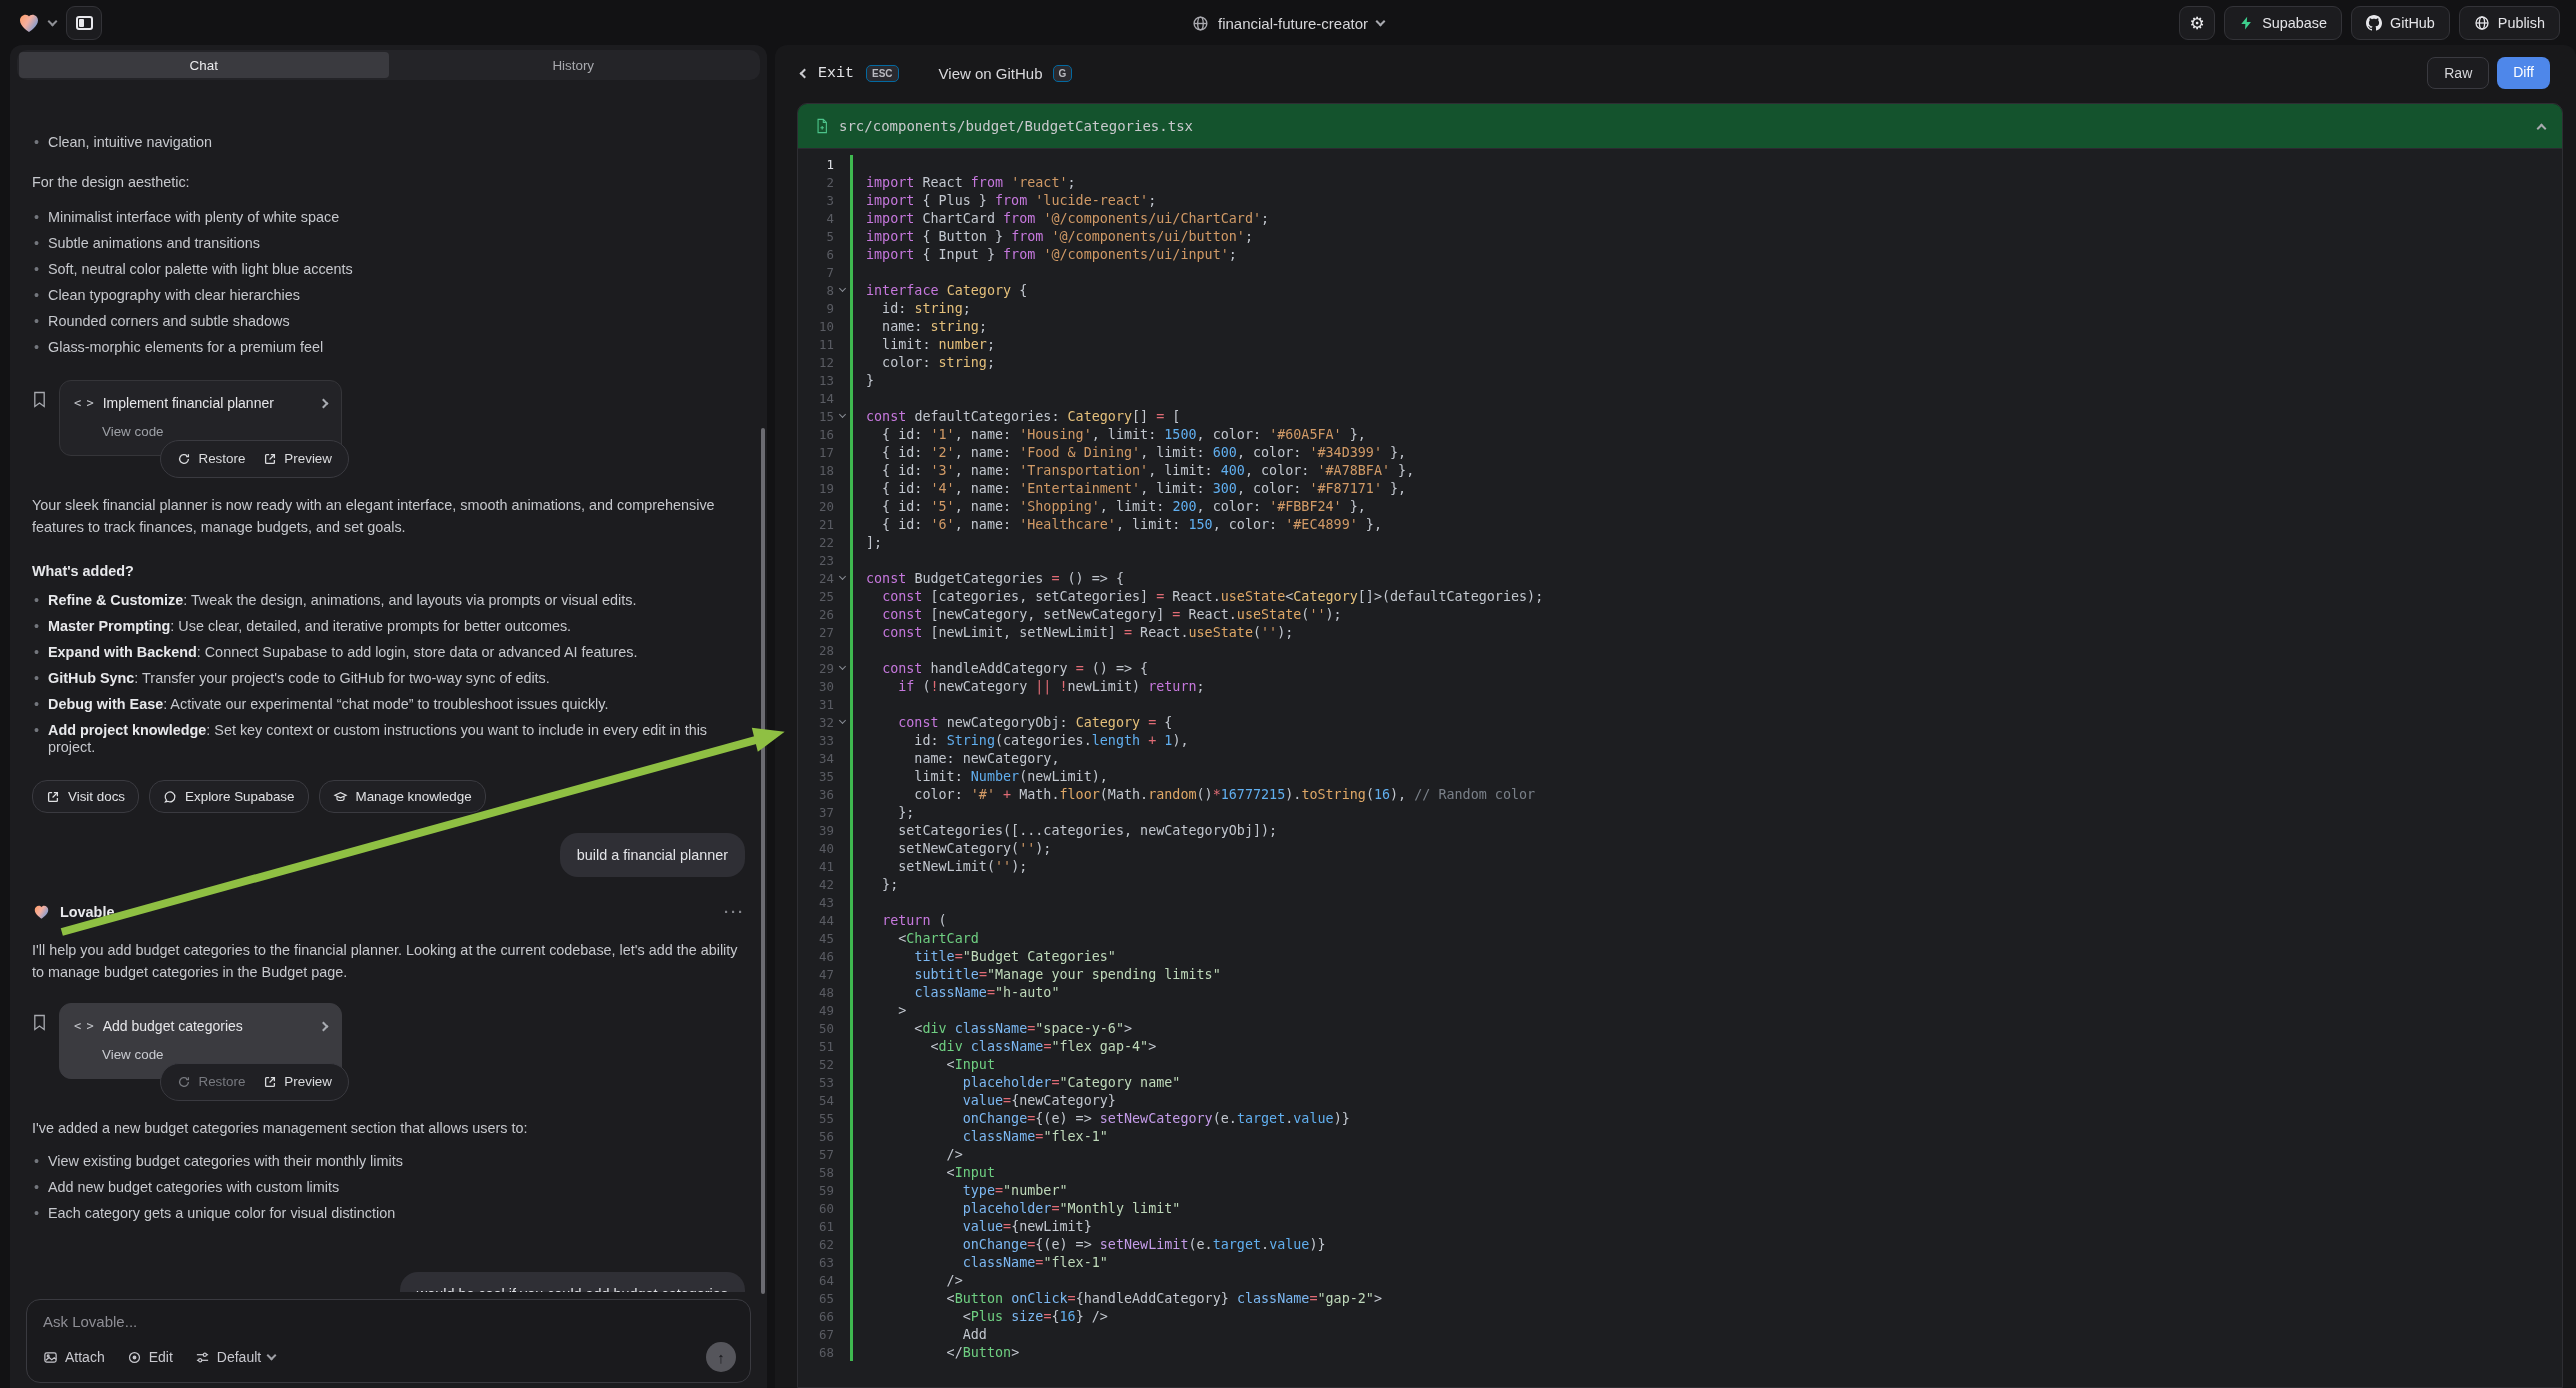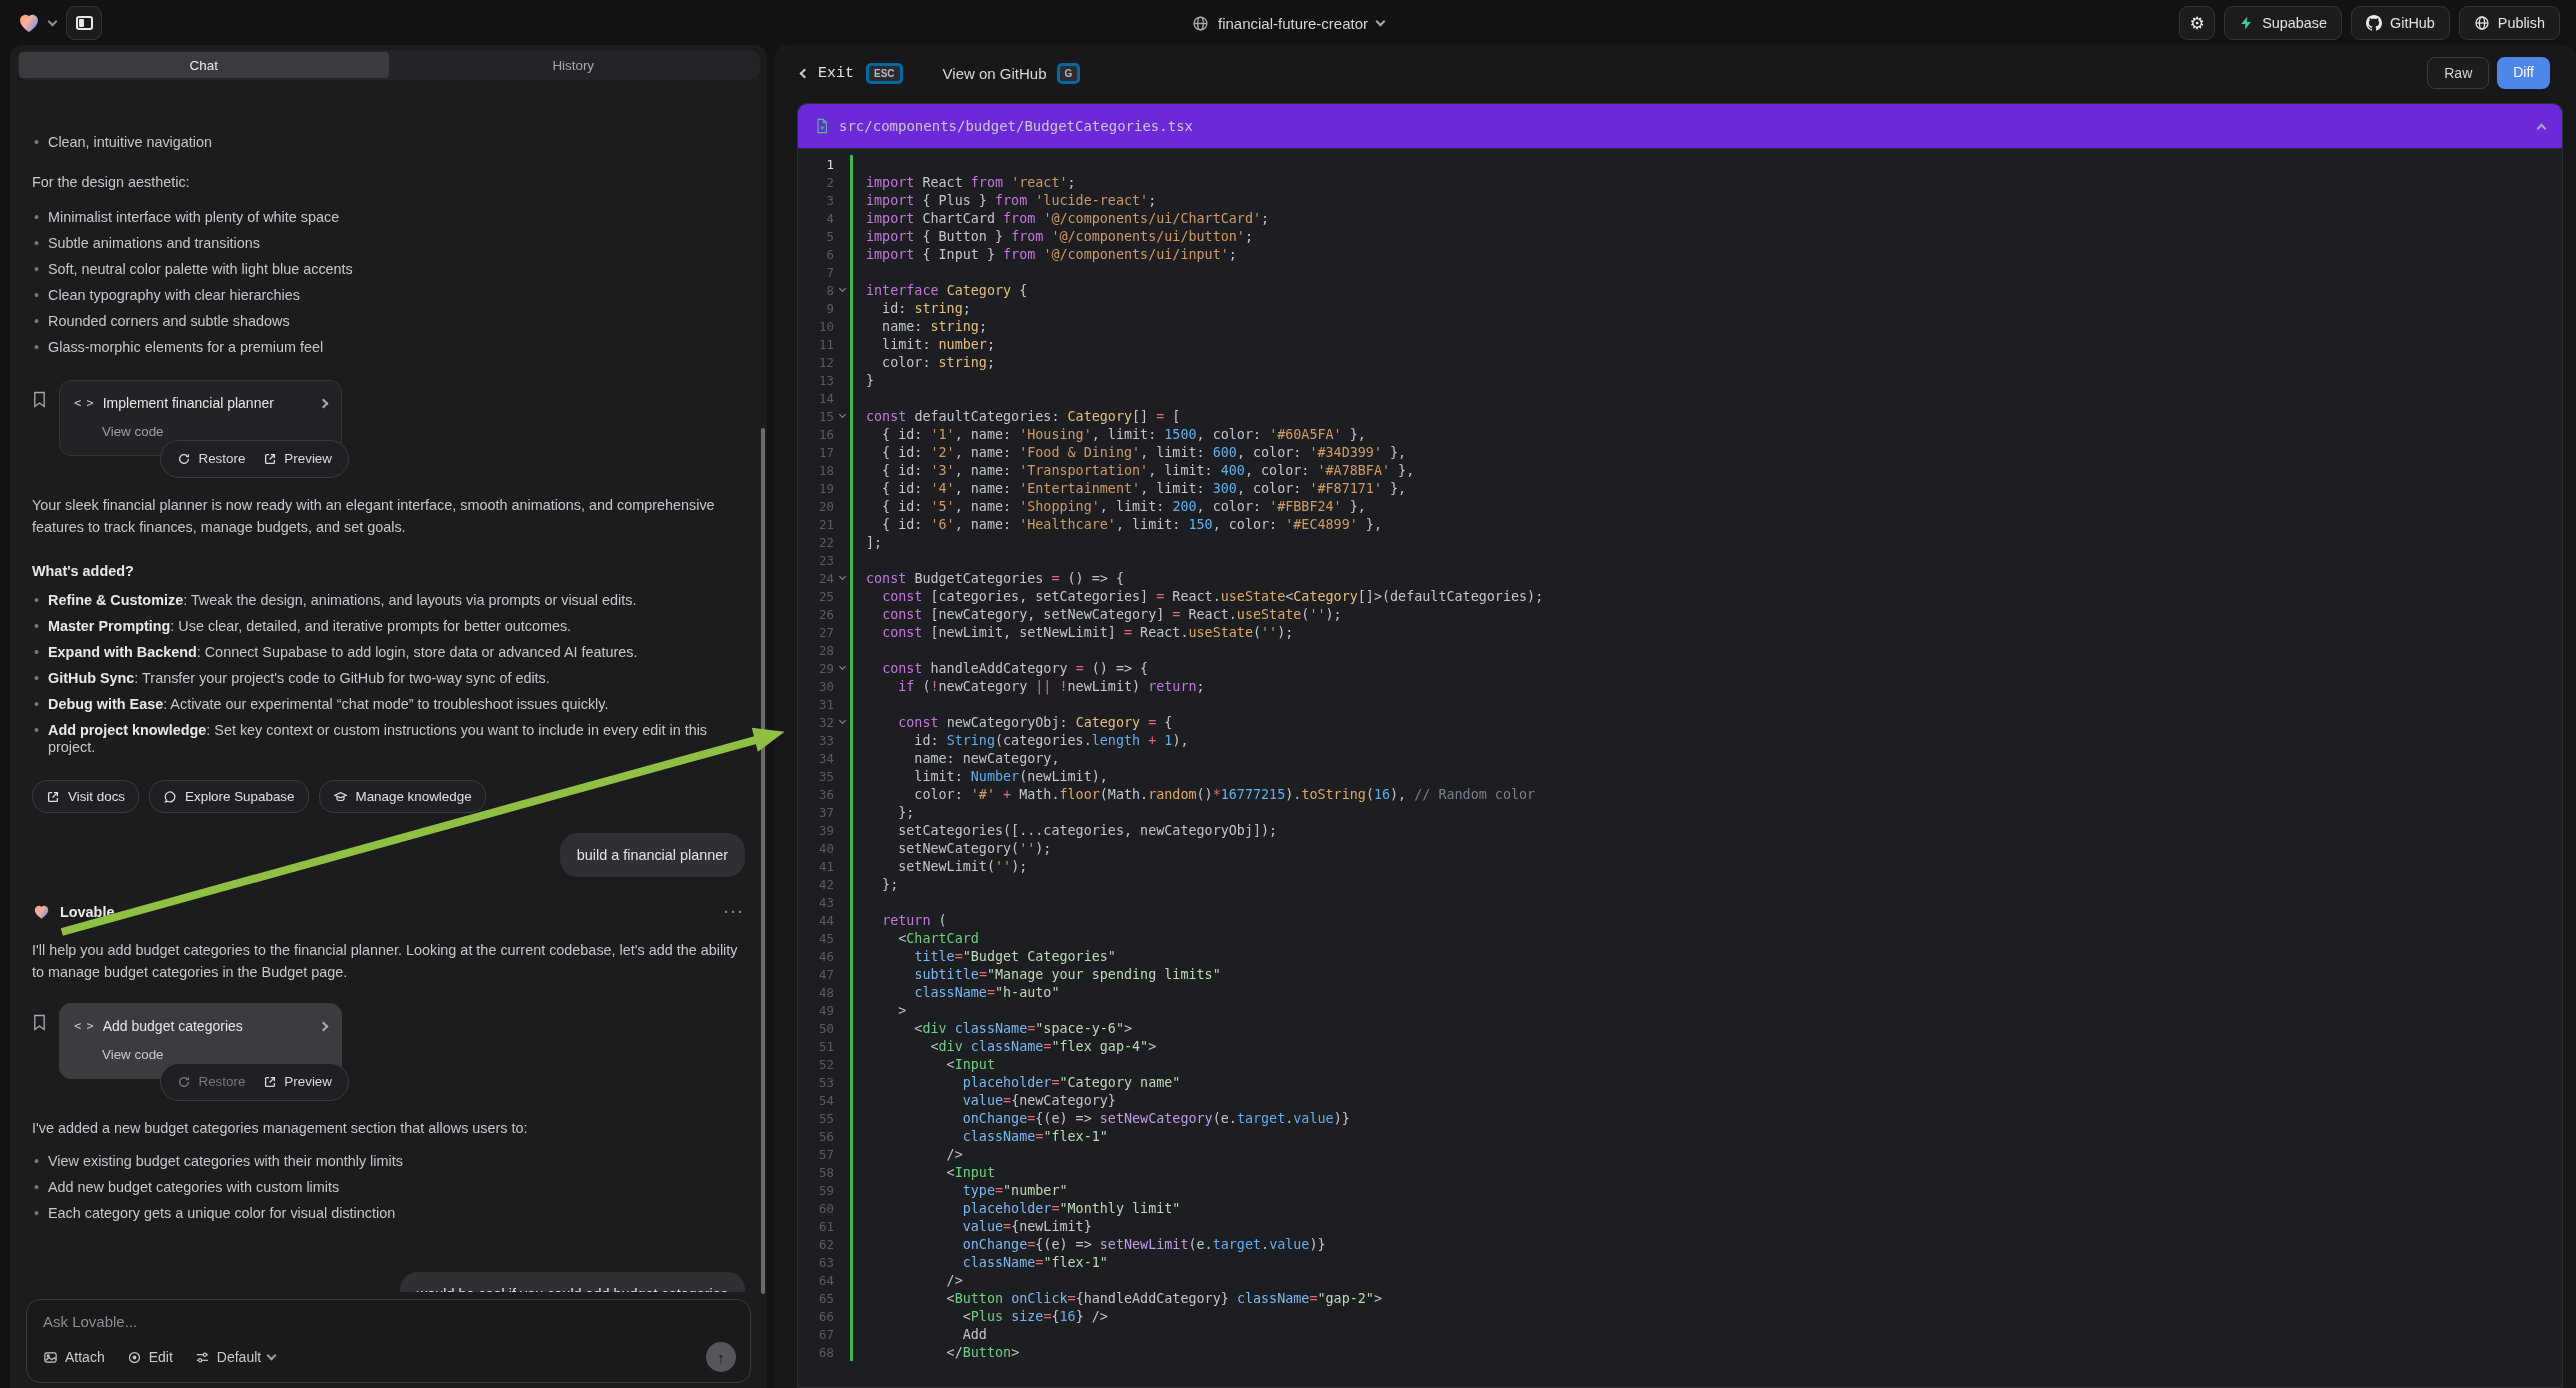--- a/index.html
+++ b/index.html
@@ -69,29 +69,29 @@
   .composer { position:absolute; left:16px; right:16px; bottom:5px; height:84px; background:#1A1A1D; border:1px solid #3A3A40; border-radius:14px; padding:13px 16px; }
   .composer input { width:95%; background:transparent; border:none; outline:none; color:#E6E6EA; font-size:15px; font-family:"Liberation Sans", sans-serif; }
   .composer input::placeholder { color:#8E8E95; }
   .composer-row { position:absolute; left:16px; right:14px; bottom:10px; display:flex; align-items:center; gap:22px; font-size:14px; color:#C8C8CE; }
   .comp-item { display:flex; align-items:center; gap:7px; }
   .send-btn { margin-left:auto; width:30px; height:30px; border-radius:50%; background:#55555B; display:flex; align-items:center; justify-content:center; color:#17171A; font-weight:700; font-size:15px; }
 
   
   .code-area { position:absolute; left:775px; top:45px; right:0; bottom:0; background:#18181A; border-radius:12px 12px 0 0; }
   .code-head { height:56px; display:flex; align-items:center; padding:0 26px; color:#D8D8DC; font-size:15px; gap:12px; }
-  .kbd { border:3px solid #0369a1; background:#2A2A2F; border-radius:5px; font-size:10px; padding:2px 5px; color:#B9BAC0; font-weight:700; }
+  .kbd { border:1px solid #0369a1; background:#2A2A2F; border-radius:5px; font-size:10px; padding:2px 5px; color:#B9BAC0; font-weight:700; }
   .exit-grp { display:flex; align-items:center; gap:10px; color:#E3E3E6;font-family:Liberation Mono, monospace; }
   .vgh { margin-left:28px; display:flex; align-items:center; gap:10px; }
   .head-right { margin-left:auto; display:flex; gap:8px; }
   .raw-btn { padding:7px 16px; border:1px solid #3A3A40; border-radius:8px; color:#D6D6DA; font-size:14px; background:#1C1C1F; }
   .diff-btn { padding:7px 16px; border-radius:8px; color:#fff; font-size:14px; }
 
   .file-card { position:absolute; left:22px; right:13px; top:58px; bottom:0; background:#1D1E21; border:1px solid #2E2E33; border-radius:10px 10px 0 0; overflow:hidden; }
-  .file-head { height:45px; display:flex; align-items:center; gap:10px; padding:0 17px; background:#6d28d9; border-bottom:1px solid #2B2B30; font-family:"DejaVu Sans Mono", monospace; font-size:14px; color:#C9C9CD; }
+  .file-head { height:45px; display:flex; align-items:center; gap:10px; padding:0 17px; background:#14532d; border-bottom:1px solid #2B2B30; font-family:"DejaVu Sans Mono", monospace; font-size:14px; color:#C9C9CD; }
   .file-head .cv { margin-left:auto; color:#A9AAAF; }
   .code-scroll { position:absolute; top:45px; left:0; right:0; bottom:0; padding-top:6px; font-family:"DejaVu Sans Mono", monospace; font-size:13.4px; overflow:hidden; }
   .cl { display:flex; height:18px; align-items:center; }
   .ln { width:36px; flex:none; text-align:right; color:#5A5C63; font-size:12.4px; }
   .ln.cur { color:#DFE1E6; }
   .fold { width:16px; flex:none; display:flex; align-items:center; justify-content:center; color:#888C93; }
   .fold .cv { width:5px; height:5px; border-width:1.5px; }
   .src { white-space:pre; border-left:3px solid #3FB950; padding-left:13px; height:100%; display:flex; align-items:center; color:#C2C7CF; }
   .tk-k{color:#C678DD} .tk-s{color:#D19A66} .tk-n{color:#61AFEF} .tk-t{color:#E5C07B}
   .tk-f{color:#DFA867} .tk-b{color:#61AFEF} .tk-p{color:#C2C7CF} .tk-o{color:#E06C75}

